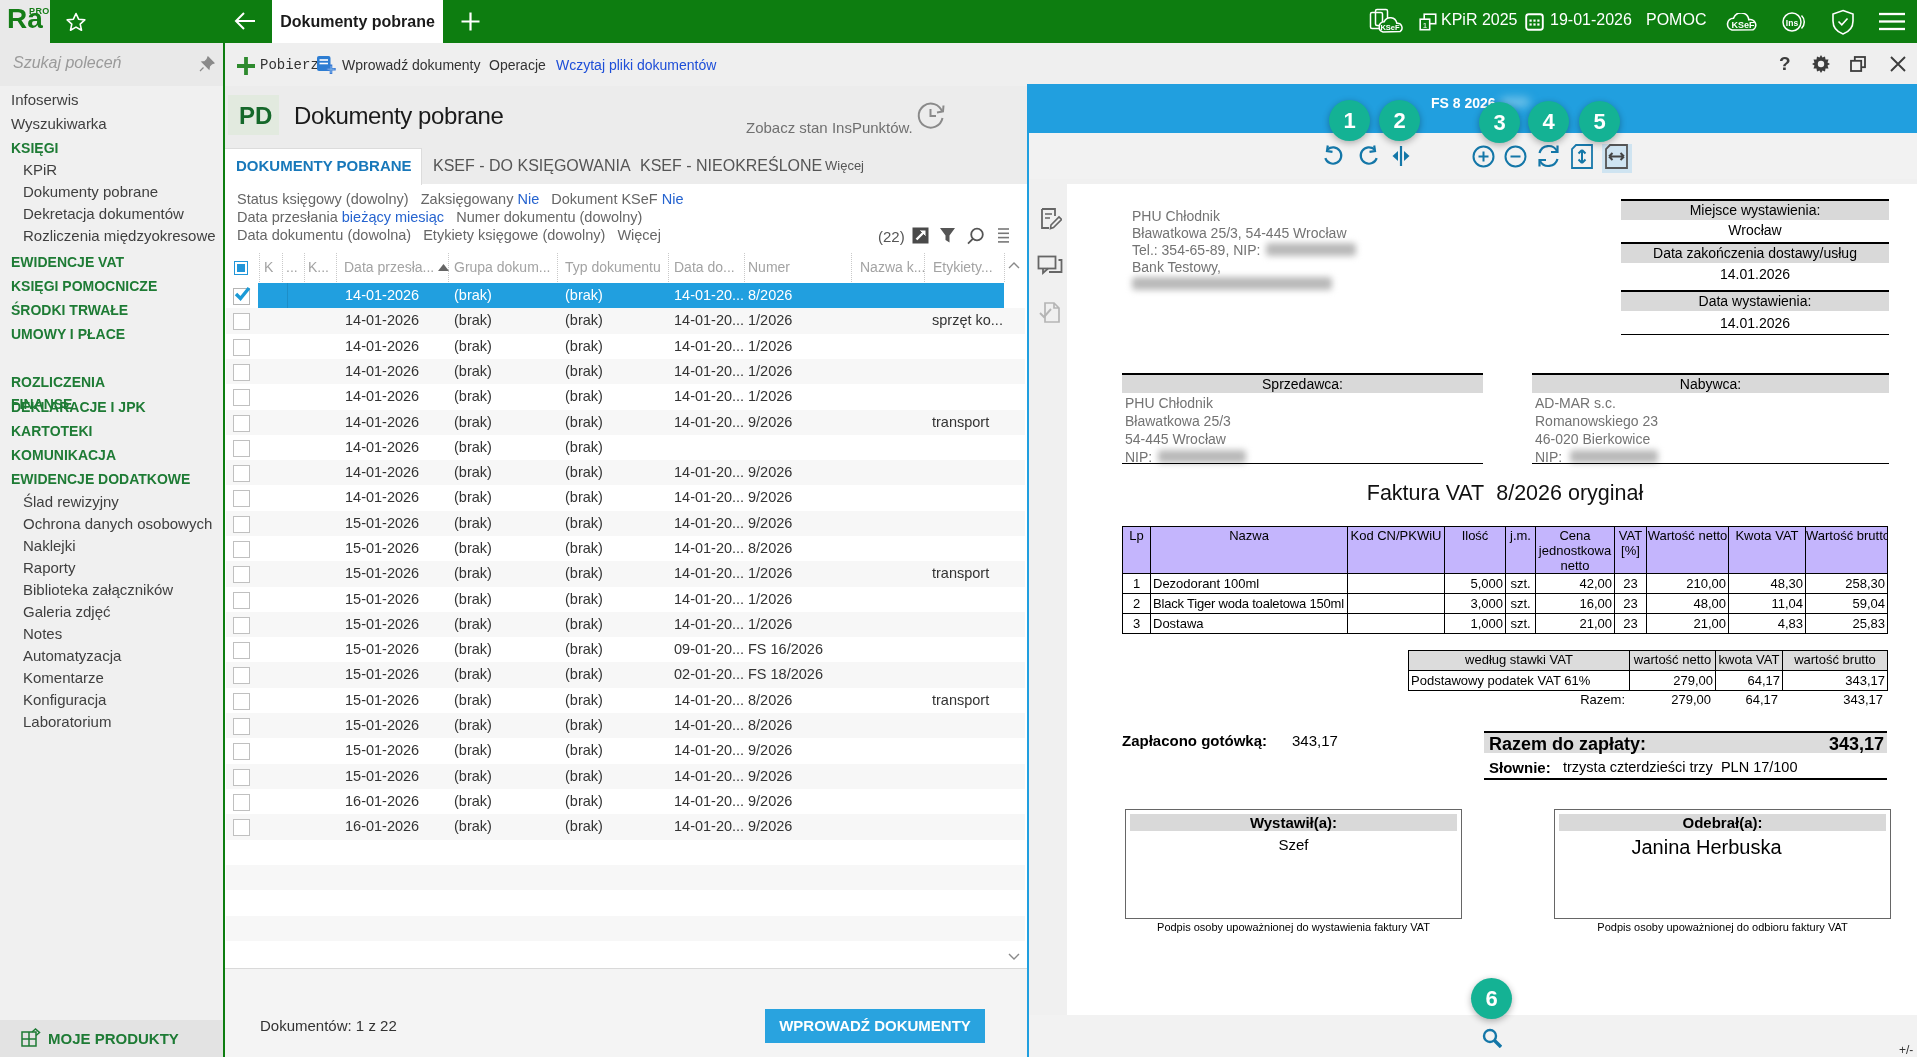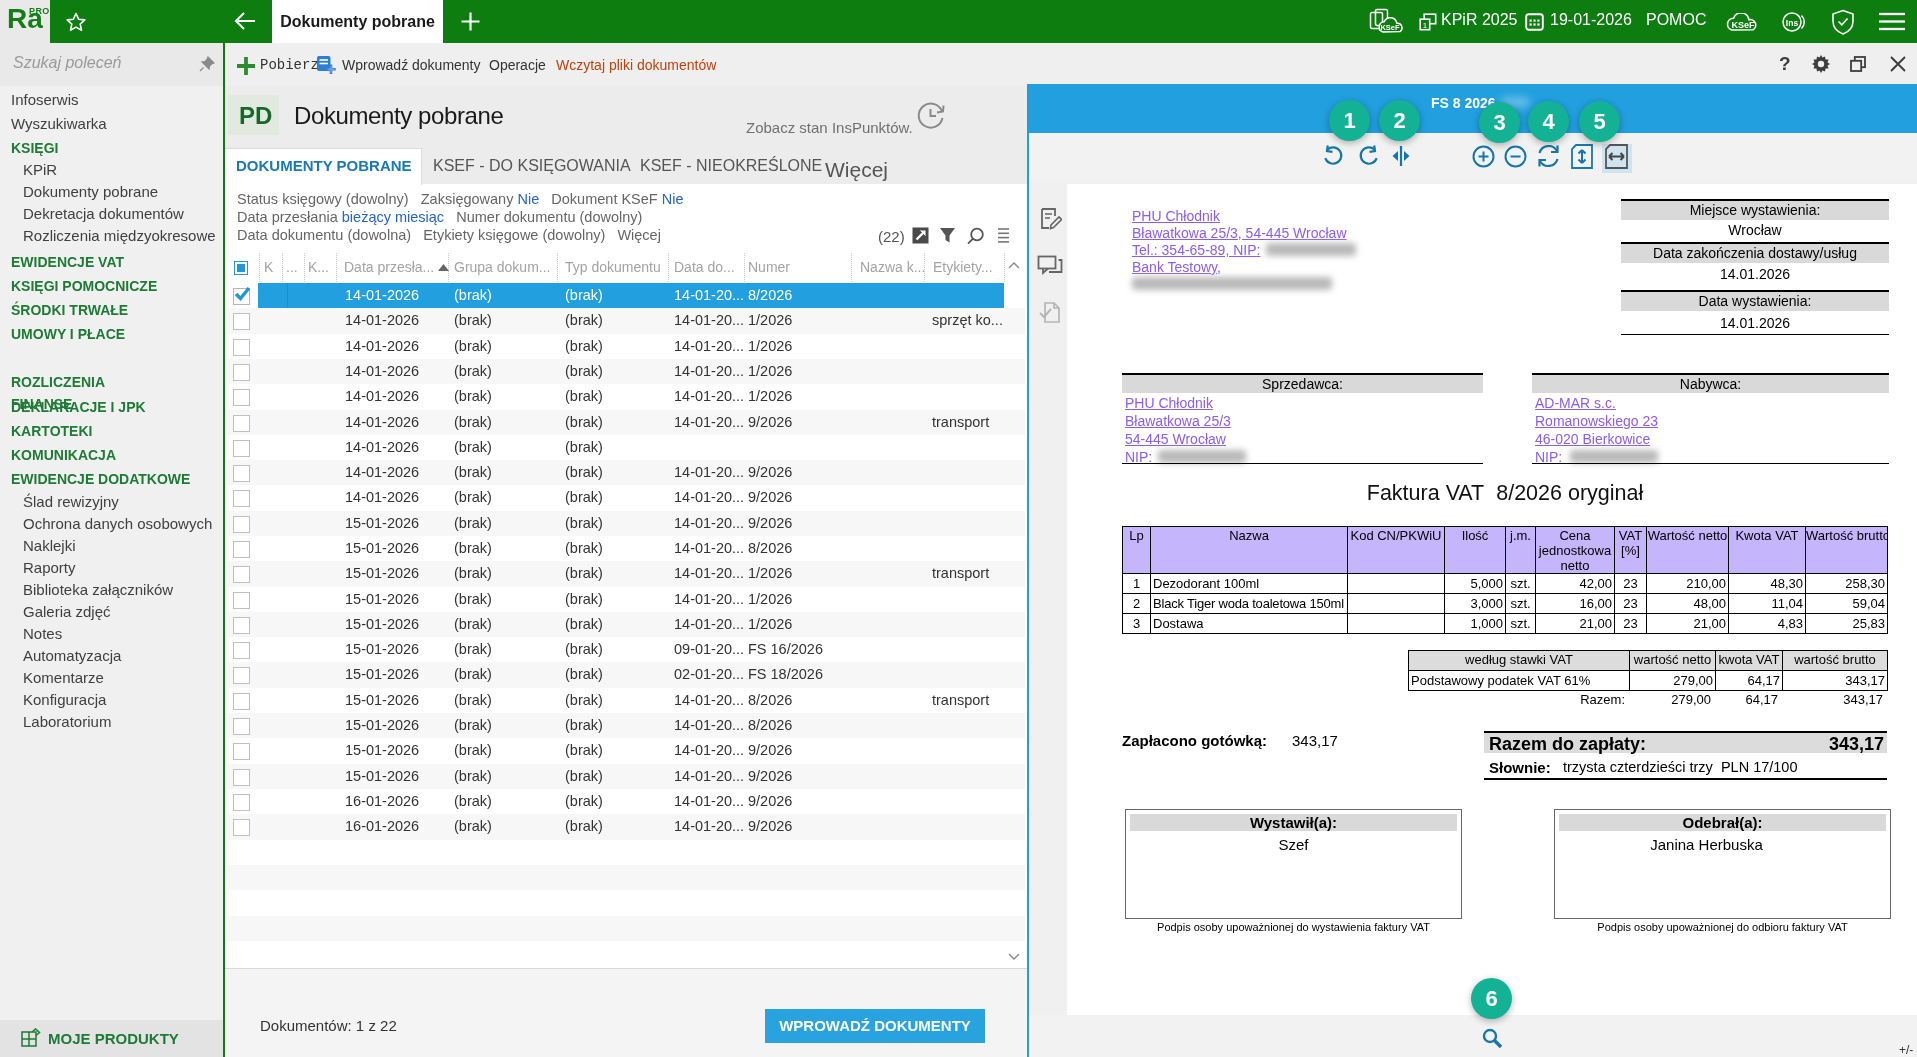--- a/index.html
+++ b/index.html
@@ -16,21 +16,21 @@
   .rightpanel{left:1029px;top:84px;width:888px;height:973px;background:#f0f0f0;}
   .bluev{left:1027px;top:84px;width:2px;height:973px;background:#209fdf;}
   .mi{font-size:15px;color:#3f3f3f;position:absolute;left:11px;white-space:nowrap;}
   .mh{font-size:14px;color:#1e7b35;font-weight:bold;position:absolute;left:11px;white-space:nowrap;}
   .ms{font-size:15px;color:#3f3f3f;position:absolute;left:23px;white-space:nowrap;text-align:center;}
   .cell{position:absolute;top:0;height:25px;line-height:25px;font-size:14.5px;color:#333;white-space:nowrap;}
   .hdr{position:absolute;top:0;height:29px;line-height:29px;font-size:14px;color:#a3a3a3;white-space:nowrap;}
   .dots{position:absolute;width:0;border-left:1px dotted #c9c9c9;}
   .circle{position:absolute;width:41px;height:41px;border-radius:50%;background:#14b294;box-shadow:0 2px 7px rgba(0,0,0,0.30);
           color:#fff;font-size:22px;font-weight:bold;text-align:center;line-height:41px;}
-  .inv{position:absolute;font-size:14px;color:#8b5cf6;white-space:nowrap;text-decoration:underline;}
+  .inv{position:absolute;font-size:14px;color:#737373;white-space:nowrap;}
   .blur{position:absolute;background:#b9b9b9;filter:blur(3px);border-radius:3px;}
   td{border:1px solid #000;padding:0 2px;overflow:hidden;white-space:nowrap;}
   .th{text-align:center;vertical-align:top;line-height:15px;padding-top:1px;padding-left:0;padding-right:0;}
   .tc{text-align:center;}
   .tl{text-align:left;}
   .tr{text-align:right;}
 </style>
 </head>
 <body>
 
@@ -108,21 +108,21 @@
 <div class="abs" style="left:260px;top:57px;font-size:14px;color:#333;font-family:Liberation Mono, monospace;">Pobierz</div>
 <svg class="abs" style="left:316px;top:55px;" width="20" height="20" viewBox="0 0 20 20">
  <rect x="1" y="1" width="13.5" height="15" rx="2" fill="#2d7dd2"></rect>
  <line x1="3.5" y1="5" x2="12" y2="5" stroke="#fff" stroke-width="1.6"></line>
  <line x1="3.5" y1="8.5" x2="12" y2="8.5" stroke="#fff" stroke-width="1.6"></line>
  <path d="M15 9.5 V19 M10.3 14.2 H19.7" stroke="#3a7bd5" stroke-width="2.6" fill="none"></path>
  <path d="M15 11 V18 M11.5 14.2 H18.5" stroke="#7fb3e8" stroke-width="1" fill="none"></path>
 </svg>
 <div class="abs" style="left:342px;top:57px;font-size:14px;color:#333;">Wprowadź dokumenty</div>
 <div class="abs" style="left:489px;top:57px;font-size:14px;color:#333;">Operacje</div>
-<div class="abs" style="left:556px;top:57px;font-size:14px;color:#c2410c;">Wczytaj pliki dokumentów</div>
+<div class="abs" style="left:556px;top:57px;font-size:14px;color:#1d4ed8;">Wczytaj pliki dokumentów</div>
 <div class="abs" style="left:1779px;top:53px;font-size:19px;font-weight:bold;color:#3c3c3c;">?</div>
 <svg class="abs" style="left:1812px;top:55px;" width="18" height="18" viewBox="0 0 18 18">
  <path d="M9 0 L10.5 2.5 L13 1.5 L13.5 4.5 L16.5 4.5 L15.5 7.5 L18 9 L15.5 10.5 L16.5 13.5 L13.5 13.5 L13 16.5 L10.5 15.5 L9 18 L7.5 15.5 L5 16.5 L4.5 13.5 L1.5 13.5 L2.5 10.5 L0 9 L2.5 7.5 L1.5 4.5 L4.5 4.5 L5 1.5 L7.5 2.5 Z" fill="#3c3c3c"></path>
  <circle cx="9" cy="9" r="3.2" fill="#efefef"></circle>
 </svg>
 <svg class="abs" style="left:1850px;top:56px;" width="16" height="16" viewBox="0 0 16 16">
  <rect x="4.8" y="1" width="10.2" height="10.2" fill="none" stroke="#3c3c3c" stroke-width="1.8"></rect>
  <rect x="1" y="4.8" width="10.2" height="10.2" fill="#efefef" stroke="#3c3c3c" stroke-width="1.8"></rect>
 </svg>
 <svg class="abs" style="left:1890px;top:56px;" width="16" height="16" viewBox="0 0 16 16">
@@ -179,21 +179,21 @@
  <path d="M27.2 12 a12 12 0 1 0 0.3 6" fill="none" stroke="#8a8a8a" stroke-width="2"></path>
  <path d="M22 12.5 L28 11.5 L28.5 5.5" fill="none" stroke="#8a8a8a" stroke-width="2"></path>
  <path d="M15.5 9 V16 H21" fill="none" stroke="#8a8a8a" stroke-width="2"></path>
 </svg>
 
 <div class="abs" style="left:225px;top:146px;width:802px;height:38px;background:#ececec;"></div>
 <div class="abs" style="left:225px;top:148px;width:197px;height:37px;background:#fff;border-right:1px solid #dcdcdc;border-top:1px solid #dcdcdc;box-sizing:border-box;"></div>
 <div class="abs" style="left:236px;top:157px;font-size:15px;font-weight:bold;color:#1878ba;">DOKUMENTY POBRANE</div>
 <div class="abs" style="left:433px;top:157px;font-size:16px;color:#555;">KSEF - DO KSIĘGOWANIA</div>
 <div class="abs" style="left:640px;top:157px;font-size:16px;color:#555;">KSEF - NIEOKREŚLONE</div>
-<div class="abs" style="left:825px;top:158px;font-size:21px;color:#555;">Więcej</div>
+<div class="abs" style="left:825px;top:158px;font-size:13px;color:#555;">Więcej</div>
 
 <div class="abs" style="left:237px;top:191px;font-size:14.5px;color:#666;">Status księgowy (dowolny) &nbsp; Zaksięgowany <span style="color:#2563cf;">Nie</span> &nbsp; Dokument KSeF <span style="color:#2563cf;">Nie</span></div>
 <div class="abs" style="left:237px;top:209px;font-size:14.5px;color:#666;">Data przesłania <span style="color:#2563cf;">bieżący miesiąc</span> &nbsp; Numer dokumentu (dowolny)</div>
 <div class="abs" style="left:237px;top:227px;font-size:14.5px;color:#666;">Data dokumentu (dowolna) &nbsp; Etykiety księgowe (dowolny) &nbsp; Więcej</div>
 <div class="abs" style="left:878px;top:228px;font-size:15px;color:#555;">(22)</div>
 <svg class="abs" style="left:912px;top:227px;" width="18" height="17" viewBox="0 0 18 17">
  <rect x="0.5" y="0.5" width="16" height="16" fill="#4a4a4a"></rect>
  <path d="M4.5 12.5 L11 6" stroke="#fff" stroke-width="2.4" fill="none"></path>
  <path d="M8.5 3.5 H13.5 V8.5 Z" fill="#fff"></path>
  <path d="M8.5 3.5 L13.5 8.5" stroke="#fff" stroke-width="1"></path>
@@ -607,21 +607,21 @@
 <div class="abs" style="left:1489px;top:759px;font-size:15px;font-weight:bold;color:#000;">Słownie:</div>
 <div class="abs" style="left:1563px;top:759px;font-size:14.5px;color:#000;">trzysta czterdzieści trzy&nbsp; PLN 17/100</div>
 <div class="abs" style="left:1484px;top:778px;width:403px;border-top:2px solid #000;"></div>
 
 <div class="abs" style="left:1125px;top:809px;width:337px;height:110px;border:1px solid #666;box-sizing:border-box;"></div>
 <div class="abs" style="left:1130px;top:814px;width:327px;height:17px;background:#d9d9d9;text-align:center;font-size:15px;font-weight:bold;line-height:17px;">Wystawił(a):</div>
 <div class="abs" style="left:1125px;top:836px;width:337px;text-align:center;font-size:15px;">Szef</div>
 <div class="abs" style="left:1125px;top:921px;width:337px;text-align:center;font-size:11px;color:#000;">Podpis osoby upoważnionej do wystawienia faktury VAT</div>
 <div class="abs" style="left:1554px;top:809px;width:337px;height:110px;border:1px solid #666;box-sizing:border-box;"></div>
 <div class="abs" style="left:1559px;top:814px;width:327px;height:17px;background:#d9d9d9;text-align:center;font-size:15px;font-weight:bold;line-height:17px;">Odebrał(a):</div>
-<div class="abs" style="left:1554px;top:836px;width:305px;text-align:center;font-size:15px;">Janina Herbuska</div>
+<div class="abs" style="left:1554px;top:836px;width:305px;text-align:center;font-size:20px;">Janina Herbuska</div>
 <div class="abs" style="left:1554px;top:921px;width:337px;text-align:center;font-size:11px;color:#000;">Podpis osoby upoważnionej do odbioru faktury VAT</div>
 
 <div class="abs" style="left:1029px;top:1015px;width:888px;height:42px;background:#f2f2f2;"></div>
 <svg class="abs" style="left:1482px;top:1028px;" width="20" height="20" viewBox="0 0 20 20">
  <circle cx="8" cy="8" r="6" fill="none" stroke="#1477a8" stroke-width="2.4"></circle>
  <line x1="12.5" y1="12.5" x2="19" y2="19" stroke="#1477a8" stroke-width="3.4"></line>
 </svg>
 <div class="abs" style="left:1899px;top:1043px;font-size:12px;color:#333;">+/-</div>
 
 <div class="circle" style="left:1329px;top:100px;">1</div>

